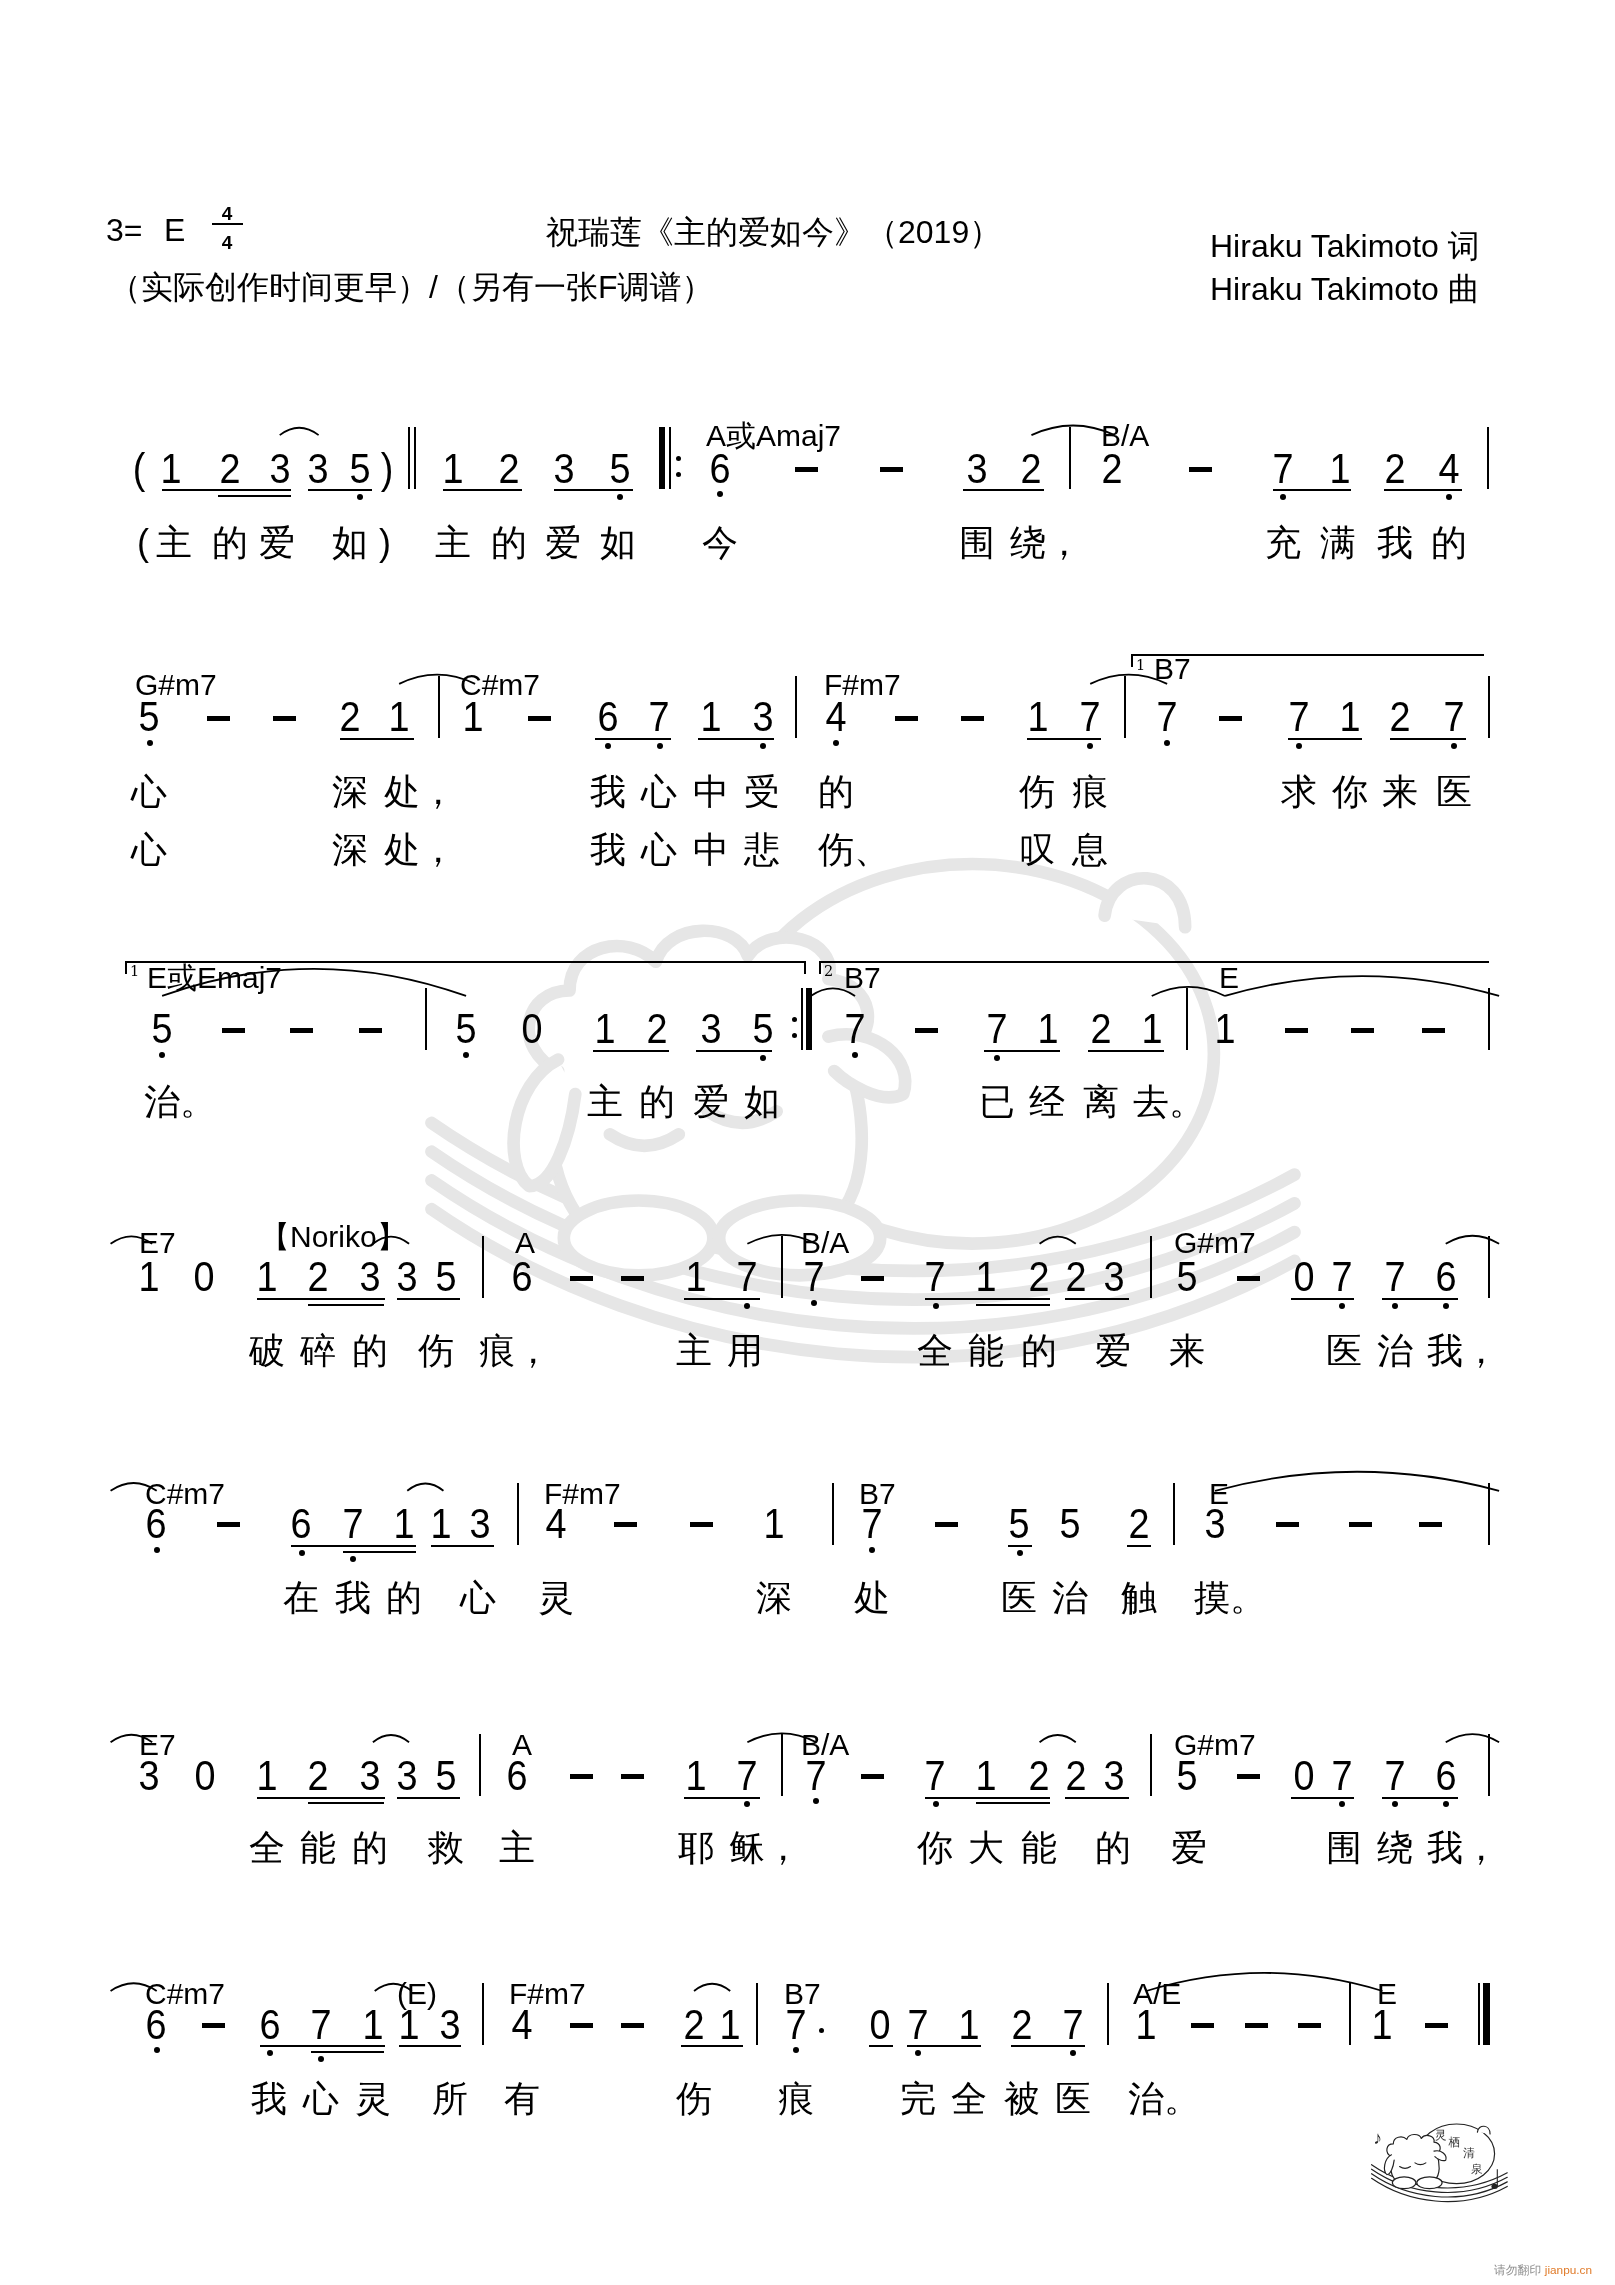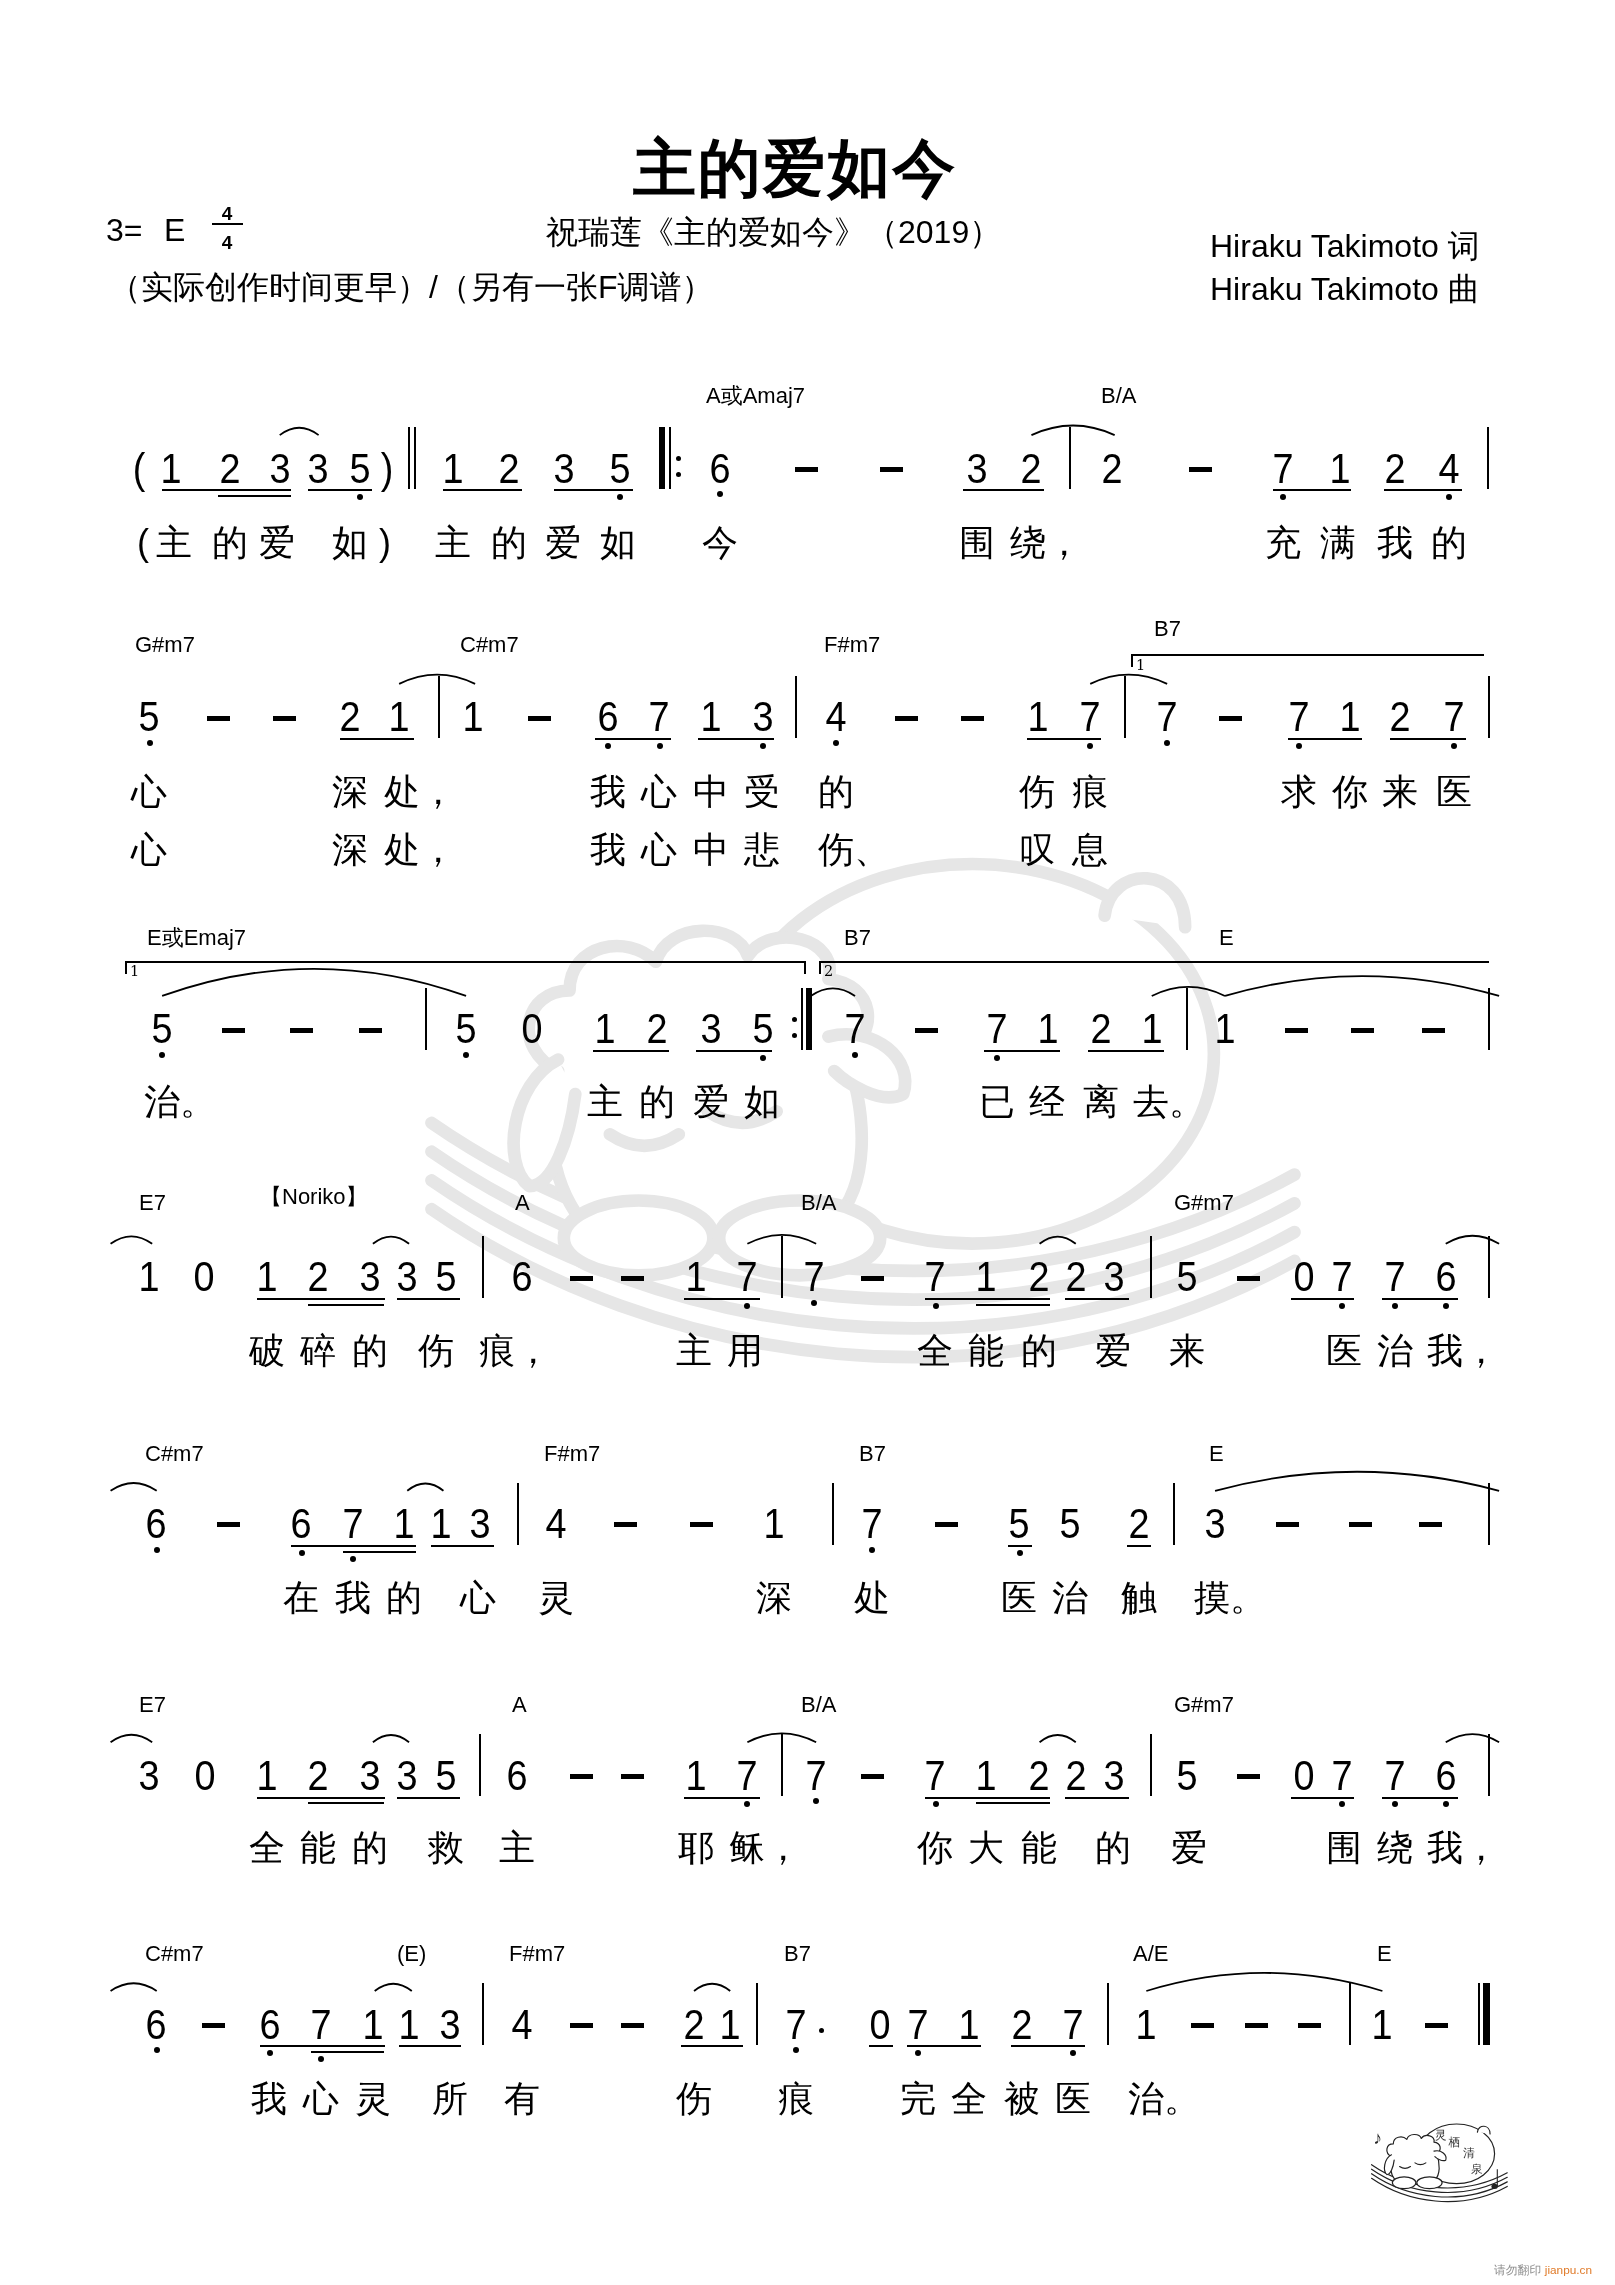--- a/index.html
+++ b/index.html
@@ -18,21 +18,21 @@
   .hdr { position: absolute; line-height: 1; white-space: nowrap; z-index: 2; transform: translateY(-50%); }
   .title  { left: 633px; top: 168px; font-size: 63px; font-weight: bold; letter-spacing: 1.8px; }
   .key    { left: 106px; top: 230px; font-size: 32px; word-spacing: 12.7px; }
   .ts     { position: absolute; z-index: 2; font-size: 19px; line-height: 1; font-weight: bold; transform: translate(-50%, -50%); }
   .ts-line{ position: absolute; z-index: 2; left: 212px; top: 223px; width: 31px; height: 1.8px; background: #000; }
   .source { left: 546px; top: 232px; font-size: 32px; }
   .credit { left: 1210px; font-size: 32px; }
   .note1  { left: 109px; top: 287px; font-size: 32px; text-align: right; }
   .note2  { left: 109px; top: 341px; font-size: 29px; }
 
-  .chord { position: absolute; font-size: 22px; line-height: 1; white-space: nowrap; transform: translateY(-50%); }
+  .chord { position: absolute; font-size: 30px; line-height: 1; white-space: nowrap; transform: translateY(-50%); margin-top: 40px; }
   .lyric { position: absolute; font-size: 36px; line-height: 1; white-space: nowrap; transform: translateY(-50%); }
   .note  { position: absolute; font-size: 42px; line-height: 1; white-space: nowrap; transform: translate(-50%, -50%) scaleX(0.9); }
   .dash  { position: absolute; width: 22.6px; height: 4.5px; background: #000; }
   .bar   { position: absolute; width: 1.8px; background: #000; }
   .bar.thick { width: 6.3px; }
   .dot   { position: absolute; width: 6.3px; height: 6.3px; border-radius: 50%; background: #000; }
   .rdot  { position: absolute; width: 5.4px; height: 5.4px; border-radius: 50%; background: #000; }
   .beam  { position: absolute; height: 1.8px; background: #000; }
   .vline { position: absolute; height: 1.8px; background: #000; }
   .vtick { position: absolute; width: 1.8px; height: 12.7px; background: #000; }
@@ -63,21 +63,20 @@
         <path d="M85 58 C93 56 100 62 98 68 C94 70 88 66 86 64" fill="#fff"></path>
         <path d="M47 75 Q53 79 59 75"></path>
         <path d="M64 71 Q70 75 76 71"></path>
         <ellipse cx="52" cy="93" rx="13" ry="6.5" fill="#fff"></ellipse>
         <ellipse cx="80" cy="93" rx="14" ry="6.5" fill="#fff"></ellipse>
       </g>
     </defs>
     <use href="#sheep-art" transform="translate(375,777) scale(6.36)" stroke="#e6e6e6" stroke-width="2.2"></use>
   </svg>
 
-  <div class="hdr title">主的爱如今</div>
   <div class="hdr key">3= E</div>
   <div class="ts" style="left:227px;top:213px;">4</div>
   <div class="ts-line"></div>
   <div class="ts" style="left:227px;top:242px;">4</div>
   <div class="hdr source">祝瑞莲《主的爱如今》（2019）</div>
   <div class="hdr credit" style="top:246px;">Hiraku Takimoto 词</div>
   <div class="hdr credit" style="top:289px;">Hiraku Takimoto 曲</div>
   <div class="hdr note1">（实际创作时间更早）/（另有一张F调谱）</div>
 
   <div id="score">

